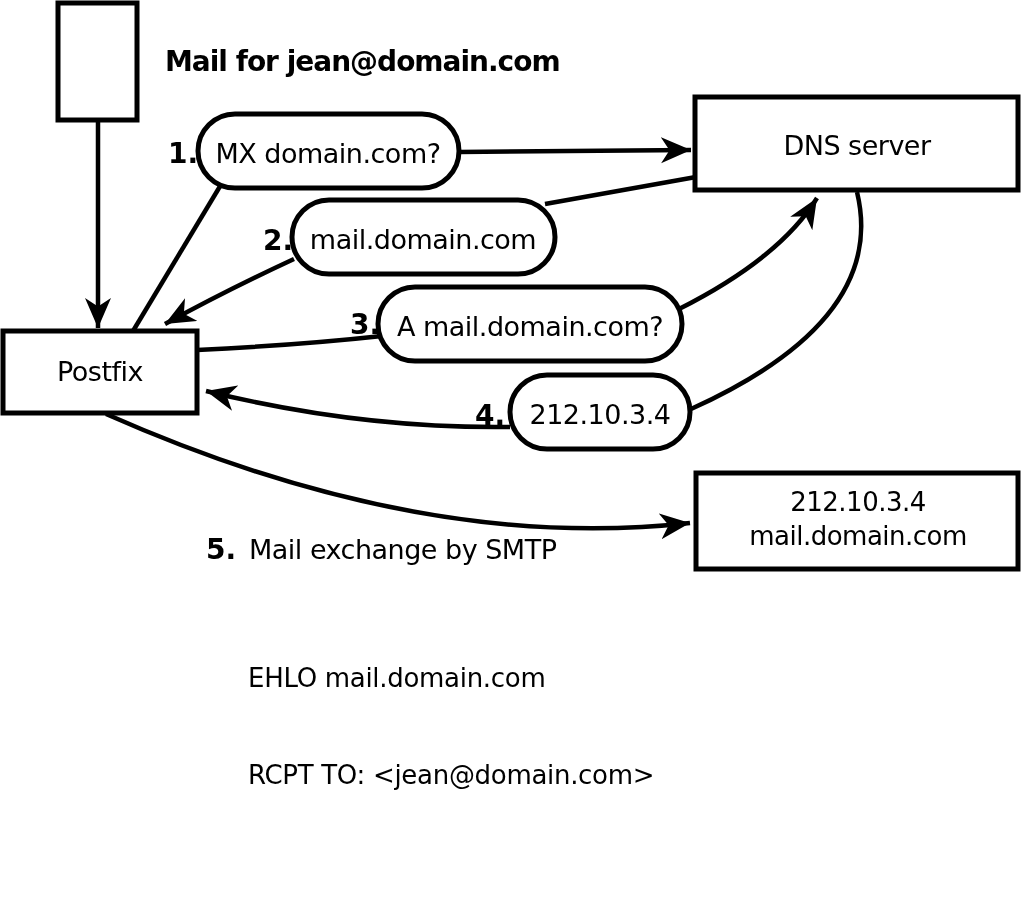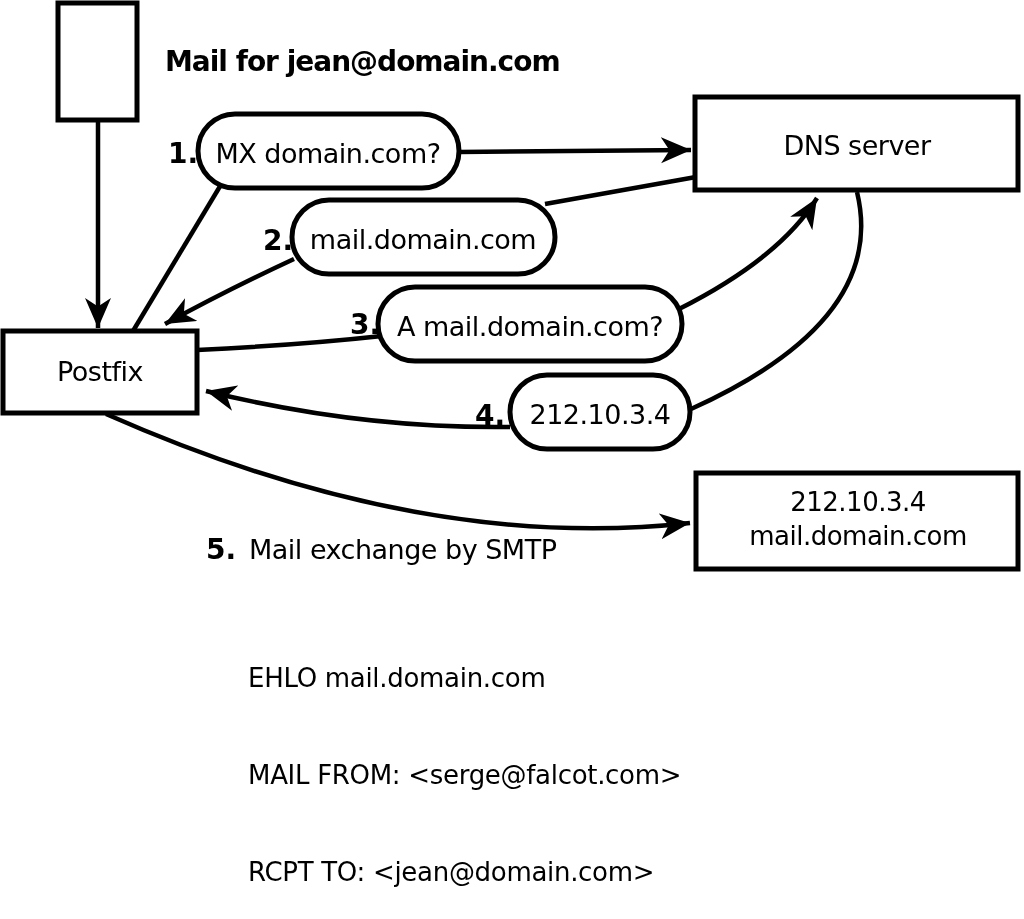--- a/index.html
+++ b/index.html
@@ -69,21 +69,20 @@
   <text class="num" x="350" y="334">3.</text>
   <text class="num" x="475" y="425">4.</text>
   <text class="num" x="206" y="559">5.</text>
 
   <text class="title" x="165" y="71">Mail for jean@domain.com</text>
   <text class="lbl" x="249" y="559">Mail exchange by SMTP</text>
 </svg>
 
 <div class="smtp">
   <div class="smtp-line">EHLO mail.domain.com</div>
-  <div class="smtp-line">MAIL FROM: &lt;serge@falcot.com&gt;</div>
   <div class="smtp-line">RCPT TO: &lt;jean@domain.com&gt;</div>
   
   
   
   
   
   
   
 </div>
 

